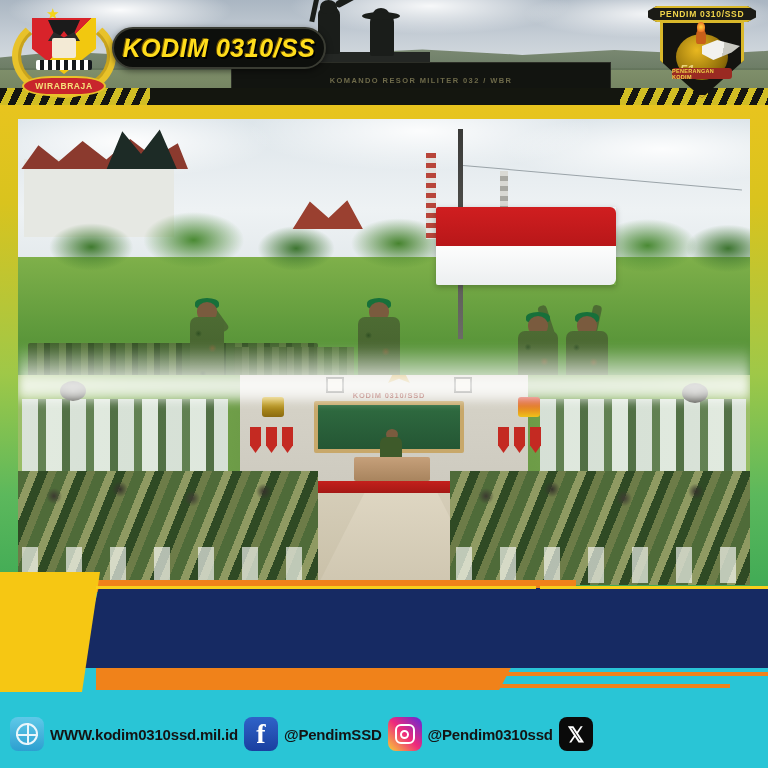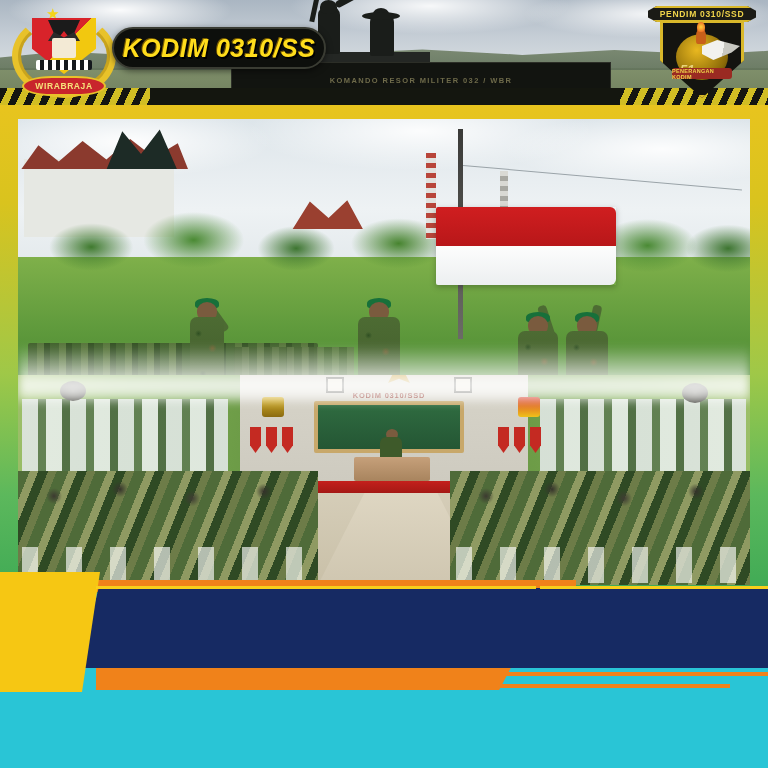--- a/index.html
+++ b/index.html
@@ -671,14 +671,33 @@
   <div class="stripe stripe-top-b"></div>
   <div class="cap-orange-top"></div>
   <div class="cap-orange-bot"></div>
   <div class="stripe stripe-a"></div>
   <div class="stripe stripe-b"></div>
   <div class="cap-navy"></div>
   <div class="cap-yellow"></div>
   <div class="cap-text">
   </div>
 
+  <div class="footer">
+    <div class="ic ic-web">
+      <div class="globe"></div>
+    </div>
+    <div class="ft-txt">WWW.kodim0310ssd.mil.id</div>
+    <div class="ic ic-fb">
+      <span class="fb-f">f</span>
+    </div>
+    <div class="ft-txt">@PendimSSD</div>
+    <div class="ic ic-ig">
+      <div class="ig-sq">
+        <div class="ig-circ"></div>
+      </div>
+    </div>
+    <div class="ft-txt">@Pendim0310ssd</div>
+    <div class="ic ic-x">
+      <span class="x-glyph">𝕏</span>
+    </div>
+  </div>
 
 </div>
 
 </body></html>

